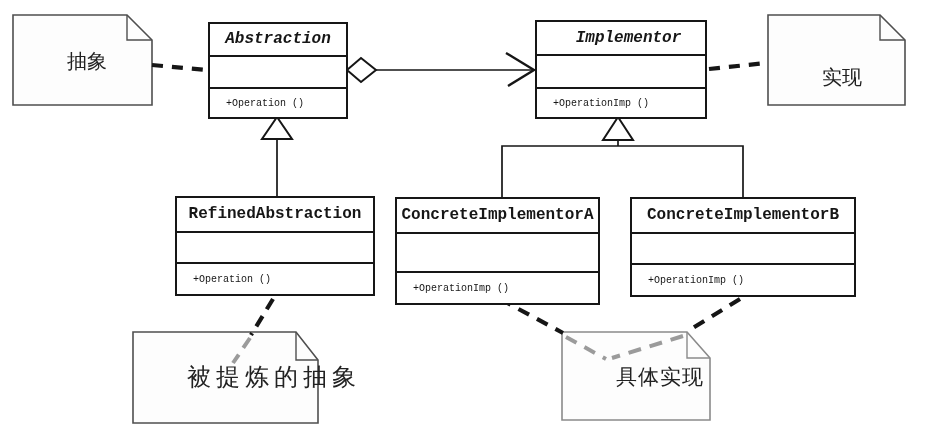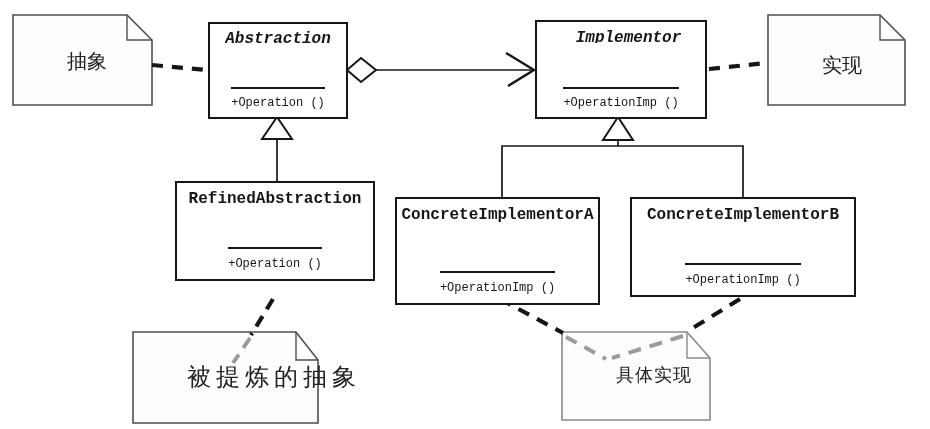--- a/index.html
+++ b/index.html
@@ -10,43 +10,42 @@
     font-family:"Liberation Sans",sans-serif;
     overflow:hidden;
   }
   #shapes{position:absolute;left:0;top:0;z-index:1;}
   .cls{
     position:absolute;z-index:2;box-sizing:border-box;
     border:2px solid #161616;background:#ffffff;
     display:flex;flex-direction:column;
     font-family:"Liberation Mono","DejaVu Sans Mono",monospace;
     color:#161616;
-    align-items:center;
   }
   .cls-title{
     height:31px;line-height:31px;text-align:center;
     font-weight:bold;font-size:16px;white-space:nowrap;overflow:hidden;
   }
   .cls.abstract .cls-title{font-style:italic;}
   .cls-attrs{flex:1;border-top:2px solid #161616;}
   .cls-methods{
     height:28px;border-top:2px solid #161616;
     display:flex;align-items:center;
-    font-size:12px;padding-left:0;white-space:nowrap;overflow:hidden;
+    font-size:10px;padding-left:16px;white-space:nowrap;overflow:hidden;
   }
-  .cls.imp .cls-title{height:21px;line-height:33px;padding-left:15px;}
+  .cls.imp .cls-title{height:32px;line-height:33px;padding-left:15px;}
   .cls.bottom .cls-title{height:33px;line-height:33px;}
   .cls.bottom .cls-methods{height:30px;}
   .note-label{
     position:absolute;z-index:3;color:#222222;
     font-family:"Liberation Serif","DejaVu Serif",serif;
     font-size:20px;white-space:nowrap;margin-left:44px;
   }
   .note-label.big{font-size:24px;letter-spacing:5px;}
-  .note-label.mid{font-size:18px;letter-spacing:1px;}
+  .note-label.mid{font-size:21px;letter-spacing:1px;}
 </style>
 </head>
 <body>
 
 <div id="stage">
 
   <svg id="shapes" width="930" height="429" viewBox="0 0 930 429">
 
     <g>
       <path d="M13,15 H127 L152,40 V105 H13 Z" fill="#fdfdfd" stroke="#4f4f4f" stroke-width="1.6"></path>
@@ -98,36 +97,36 @@
     <div class="cls-attrs"></div>
     <div class="cls-methods">+Operation ()</div>
   </div>
 
   <div class="cls abstract imp" style="left:535px;top:20px;width:172px;height:99px">
     <div class="cls-title">Implementor</div>
     <div class="cls-attrs"></div>
     <div class="cls-methods">+OperationImp ()</div>
   </div>
 
-  <div class="cls bottom" style="left:175px;top:181px;width:200px;height:100px">
+  <div class="cls bottom" style="left:175px;top:196px;width:200px;height:100px">
     <div class="cls-title">RefinedAbstraction</div>
     <div class="cls-attrs"></div>
     <div class="cls-methods">+Operation ()</div>
   </div>
 
   <div class="cls bottom" style="left:395px;top:197px;width:205px;height:108px">
     <div class="cls-title">ConcreteImplementorA</div>
     <div class="cls-attrs"></div>
     <div class="cls-methods">+OperationImp ()</div>
   </div>
 
   <div class="cls bottom" style="left:630px;top:197px;width:226px;height:100px">
     <div class="cls-title">ConcreteImplementorB</div>
     <div class="cls-attrs"></div>
     <div class="cls-methods">+OperationImp ()</div>
   </div>
 
   <div class="note-label" style="left:23px;top:48px">抽象</div>
-  <div class="note-label" style="left:778px;top:52px">实现</div>
+  <div class="note-label" style="left:778px;top:64px">实现</div>
   <div class="note-label big" style="left:143px;top:361px">被提炼的抽象</div>
   <div class="note-label mid" style="left:572px;top:363px">具体实现</div>
 
 </div>
 
 </body></html>

